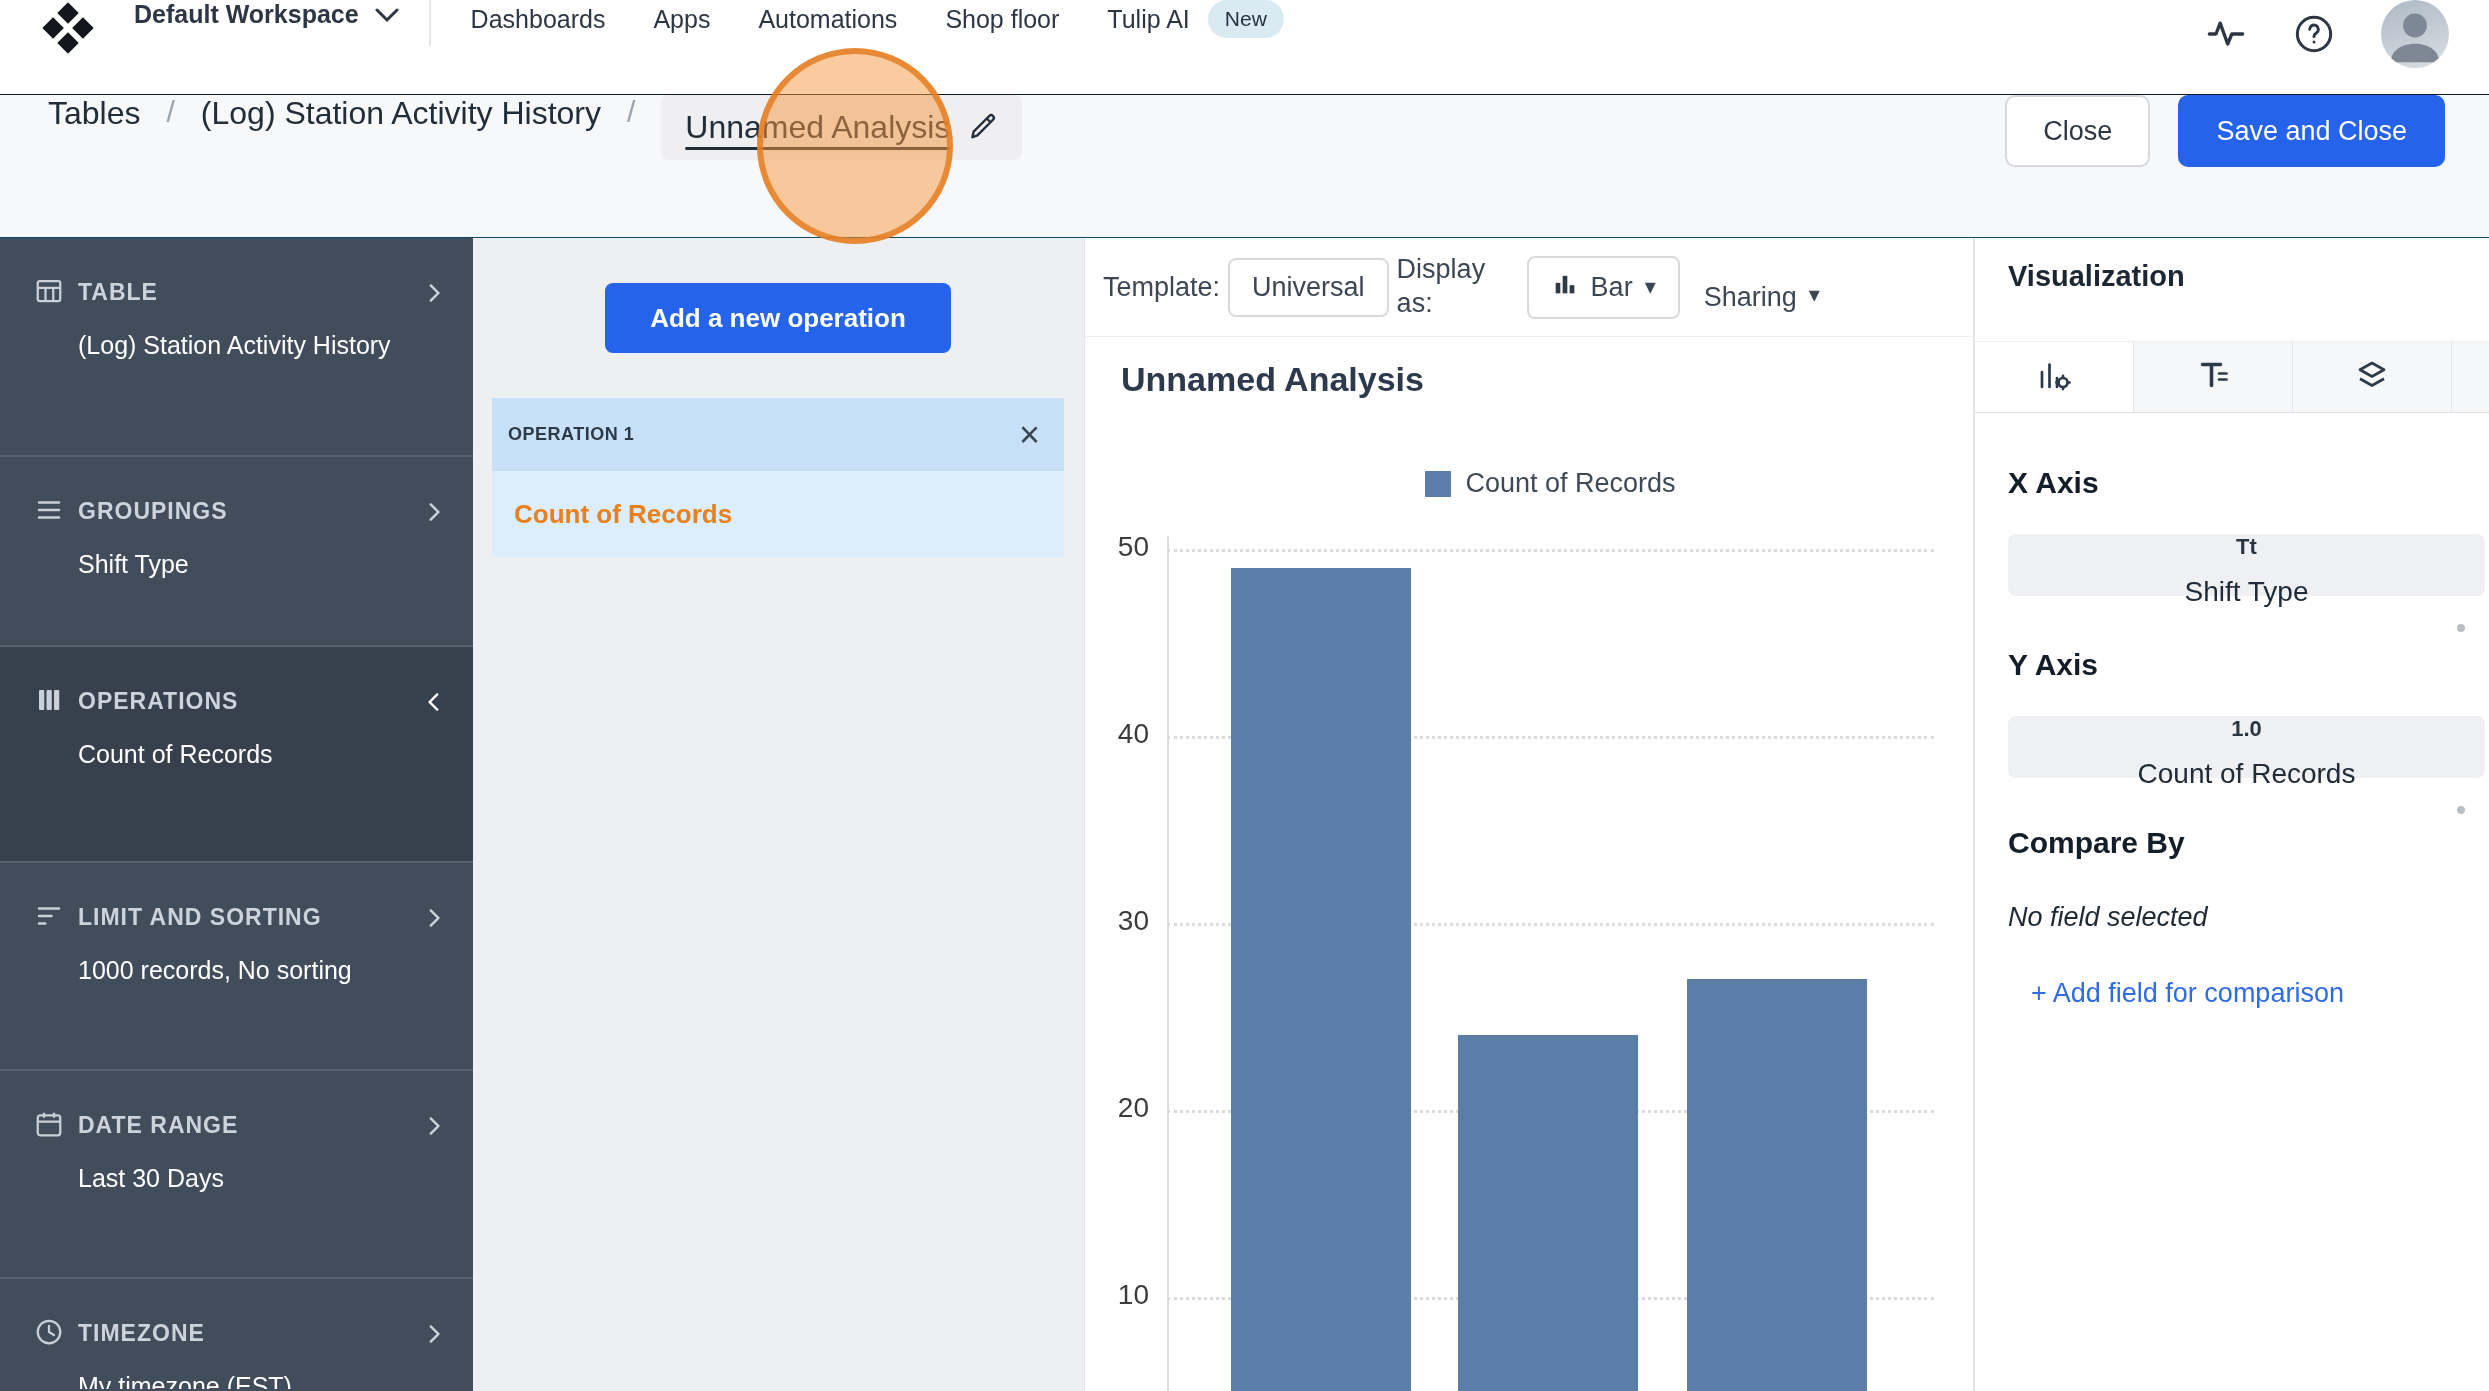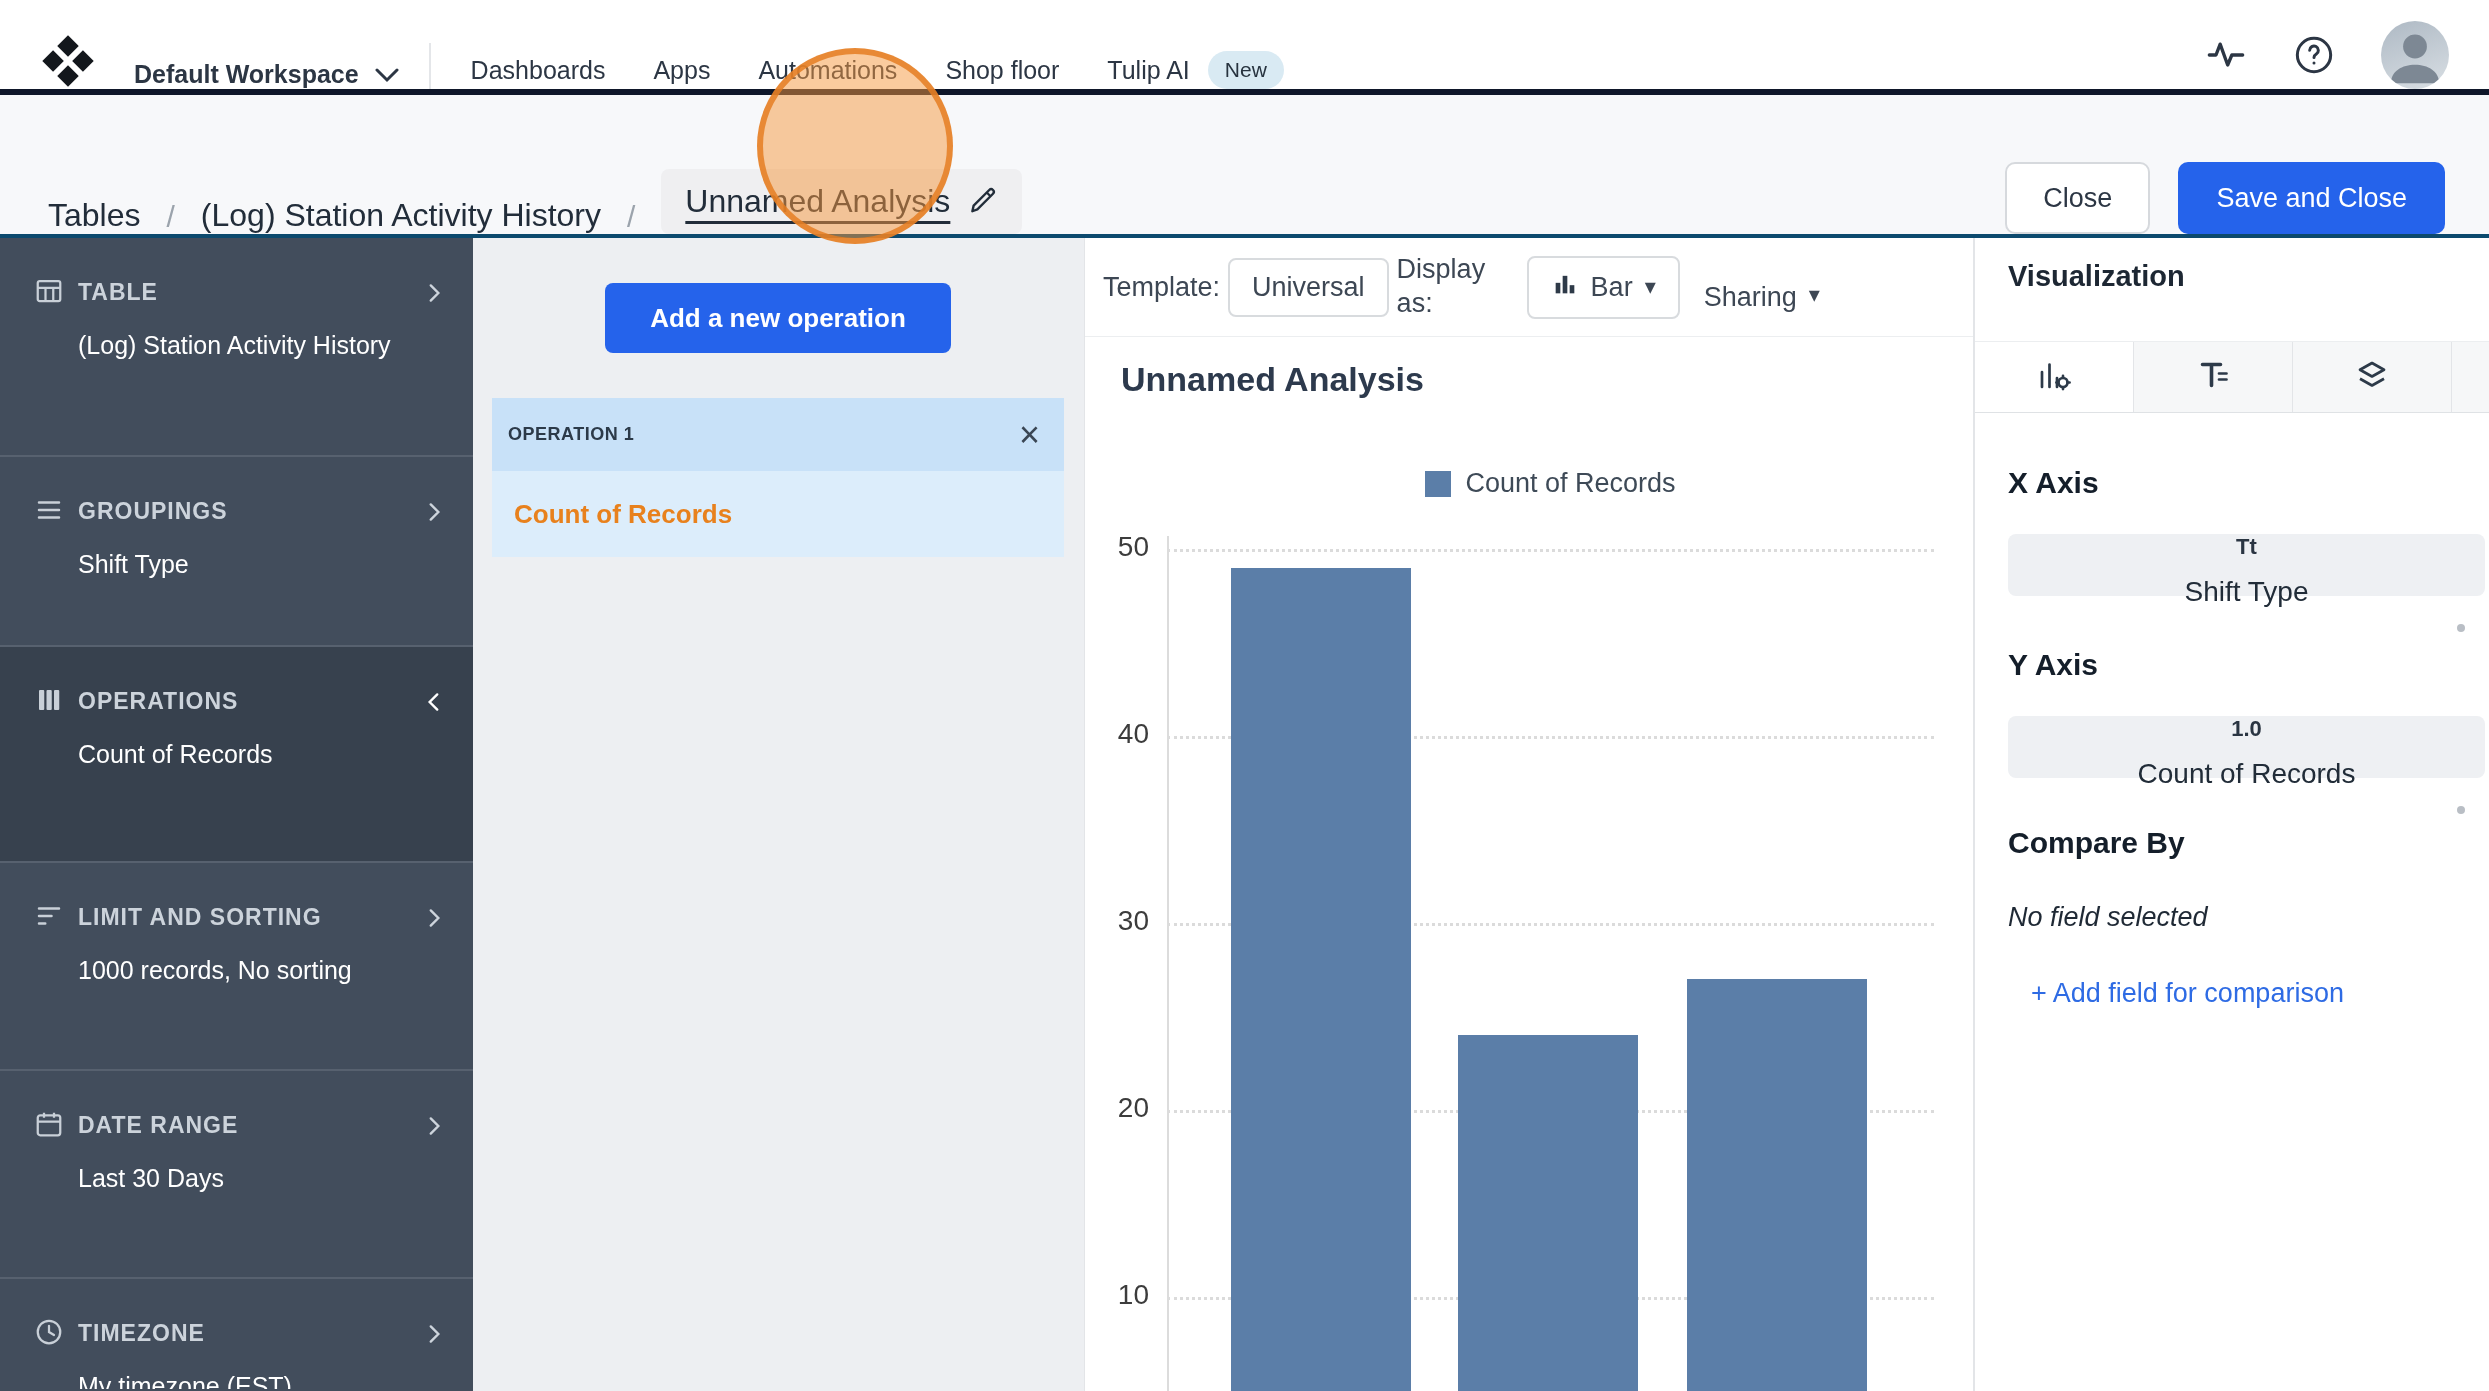--- a/index.html
+++ b/index.html
@@ -2,36 +2,36 @@
 <html><head>
 <meta charset="utf-8">
 <style>
   * { margin:0; padding:0; }
   html,body { width:2489px; height:1391px; overflow:hidden; background:#fff;
     font-family:"Liberation Sans", sans-serif; }
   .app { position:relative; width:2489px; height:1391px; }
 
   
   .topnav { position:absolute; left:0; top:0; width:100%; height:95px; background:#fff;
-    display:flex; align-items:flex-end; border-bottom:6px solid #0f172a; box-sizing:border-box; z-index:5; }
+    display:flex; align-items:flex-start; border-bottom:1px solid #0f172a; box-sizing:border-box; z-index:5; }
   .logo { margin-left:40px; width:56px; height:56px; flex:none; }
   .ws { display:flex; align-items:center; gap:16px; margin-left:38px; font-size:25px; font-weight:700; color:#2c3644; cursor:pointer; }
   .nav-divider { width:2px; height:46px; background:#e4e6e9; margin-left:30px; }
   .nav-items { display:flex; align-items:center; gap:48px; margin-left:40px; font-size:25px; color:#2c3644; }
   .nav-item { cursor:pointer; white-space:nowrap; }
   .nav-ai { display:flex; align-items:center; gap:18px; }
   .badge-new { background:#d9eaf3; color:#27333f; font-size:21px; padding:7px 17px; border-radius:999px; }
   .nav-right { margin-left:auto; display:flex; align-items:center; gap:46px; margin-right:40px; }
   .nav-icon { width:42px; height:42px; display:flex; align-items:center; justify-content:center; cursor:pointer; }
   .avatar { width:68px; height:68px; border-radius:50%; overflow:hidden;
     background:linear-gradient(160deg,#aeb9c4,#d9dfe4); display:flex; align-items:flex-end; justify-content:center; cursor:pointer; }
 
   
   .crumbbar { position:absolute; top:95px; left:0; width:100%; height:143px; background:#f7f8fa;
-    border-bottom:4px solid #0c4a6e; box-sizing:border-box; display:flex; align-items:flex-end; padding:0 44px 0 48px; z-index:4; }
+    border-bottom:1px solid #0c4a6e; box-sizing:border-box; display:flex; align-items:flex-start; padding:0 44px 0 48px; z-index:4; }
   .crumb { font-size:32px; color:#222d3a; cursor:pointer; white-space:nowrap; }
   .sep { margin:0 26px; color:#9ba3ac; font-size:30px; }
   .current-wrap { background:#efeff1; border-radius:8px; padding:14px 24px; display:flex; align-items:center; gap:18px; cursor:pointer; }
   .current { font-size:32px; color:#222d3a; text-decoration:underline; text-underline-offset:9px; }
   .crumb-actions { margin-left:auto; display:flex; gap:28px; }
   .btn-close { background:#fff; border:2px solid #d6d9dd; color:#2c3644; font-size:27px;
     height:72px; padding:0 36px; border-radius:10px; cursor:pointer; font-family:inherit; }
   .btn-save { background:#2563eb; border:none; color:#fff; font-size:27px;
     height:72px; padding:0 38px; border-radius:10px; cursor:pointer; font-family:inherit; }
 

